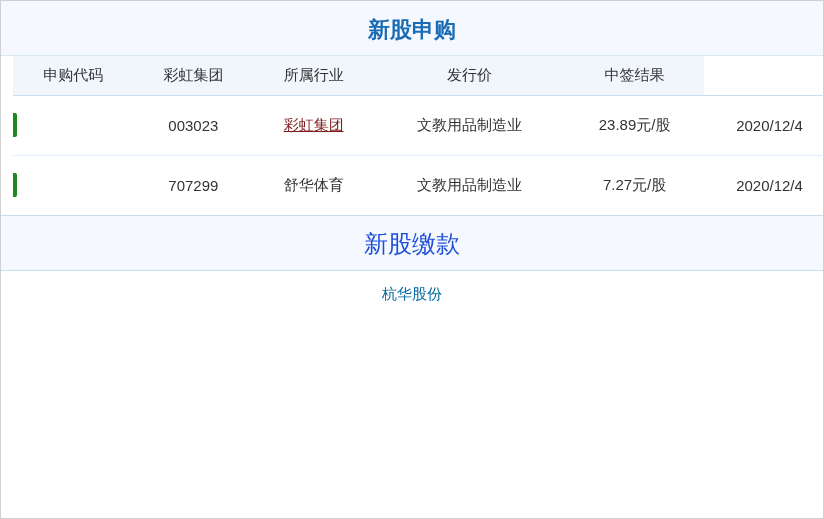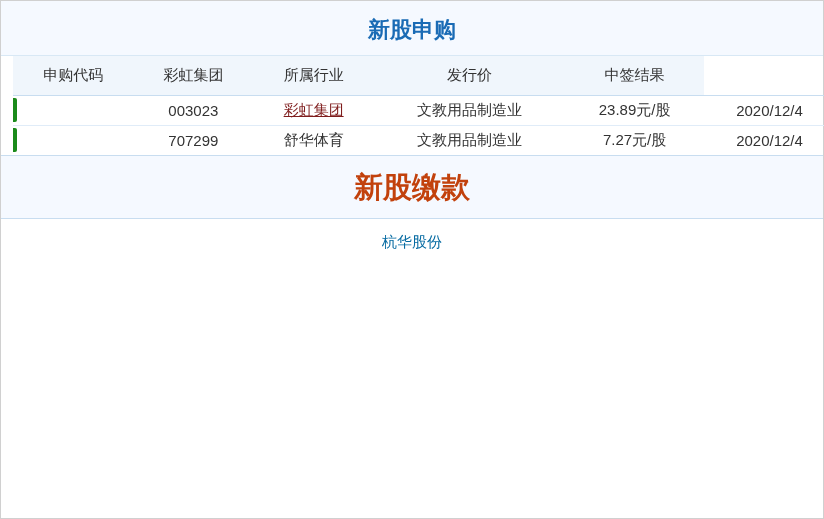--- a/index.html
+++ b/index.html
@@ -58,21 +58,21 @@
 
     tbody tr {
       border-bottom: 1px solid #e0ecf8;
     }
 
     tbody tr:last-child {
       border-bottom: none;
     }
 
     tbody td {
-      padding: 5px 8px;
+      padding: 20px 8px;
       text-align: center;
       font-size: 15px;
       color: #333333;
     }
 
     .left-accent {
       position: relative;
     }
 
     .left-accent::before {
@@ -89,23 +89,23 @@
 
     .stock-link {
       color: #7f1d1d;
       text-decoration: underline;
       cursor: pointer;
     }
 
     .section-divider-header {
       text-align: center;
       padding: 12px 0 10px 0;
-      font-size: 29px;
-      font-weight: bold;
-      color: #c2410c;
+      font-size: 24px;
+      font-weight: normal;
+      color: #1d4ed8;
       background: #f5f9ff;
       border-top: 1px solid #c8ddf0;
       border-bottom: 1px solid #c8ddf0;
     }
 
     .payment-row td {
       padding: 14px 8px;
       font-size: 15px;
       color: #0369a1;
       background: #ffffff;

